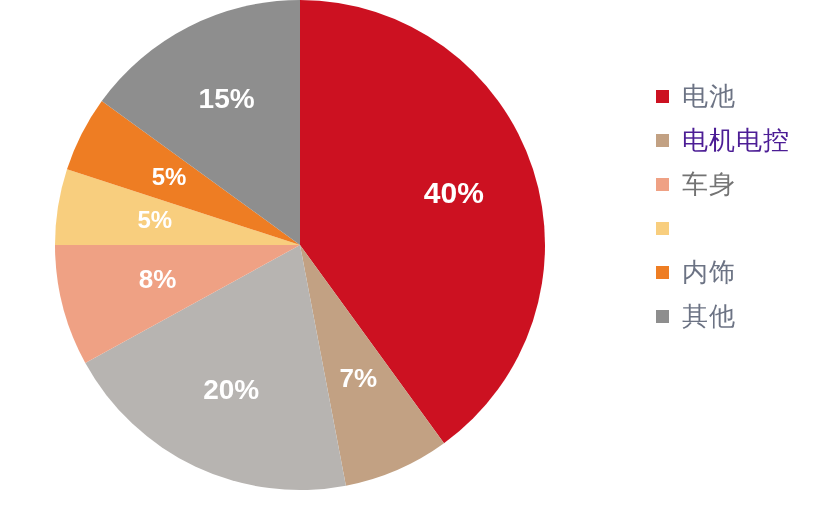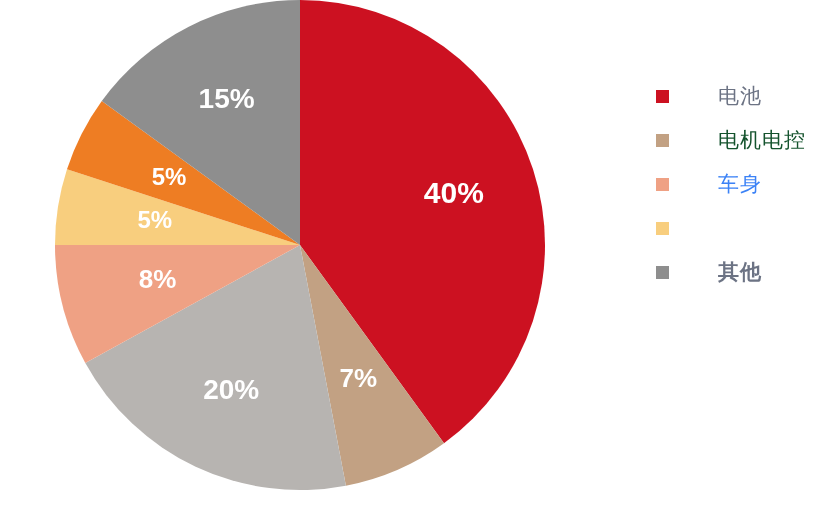--- a/index.html
+++ b/index.html
@@ -51,26 +51,25 @@
   }
   .legend-swatch {
     width: 13px;
     height: 13px;
     flex: 0 0 13px;
     margin-right: 13px;
     display: block;
   }
   .legend-label {
     font-family: "DejaVu Serif", "Liberation Serif", serif;
-    font-size: 21px;
+    font-size: 26px;
     line-height: 22px;
     color: #6c7384;
     letter-spacing: 1px;
     white-space: nowrap;
-    margin-left: 36px;
   }
 </style>
 </head>
 <body>
 
 <div id="chart-root">
 
   <svg class="pie-svg" id="pie-svg" viewBox="0 0 831 510">
     <g id="slice-group">
         <path d="M 300 245 L 300.00 0.00 A 245 245 0 0 1 444.01 443.21 Z" fill="#CC1121"></path>
@@ -92,28 +91,32 @@
       </g>
   </svg>
 
   <div class="legend" id="legend">
       <div class="legend-item">
         <span class="legend-swatch" style="background: rgb(204, 17, 33);"></span>
         <span class="legend-label" style="color: rgb(108, 115, 132);">电池</span>
       </div>
       <div class="legend-item">
         <span class="legend-swatch" style="background: rgb(194, 161, 131);"></span>
-        <span class="legend-label" style="color: #14532d;">电机电控</span>
+        <span class="legend-label" style="color: #4c1d95;">电机电控</span>
       </div>
       <div class="legend-item">
         <span class="legend-swatch" style="background: rgb(239, 161, 132);"></span>
-        <span class="legend-label" style="color: #3b82f6;">车身</span>
+        <span class="legend-label" style="color: #737373;">车身</span>
       </div>
       <div class="legend-item">
         <span class="legend-swatch" style="background: rgb(248, 206, 126);"></span>
       </div>
       <div class="legend-item">
+        <span class="legend-swatch" style="background: rgb(238, 125, 35);"></span>
+        <span class="legend-label" style="color: rgb(108, 115, 132);">内饰</span>
+      </div>
+      <div class="legend-item">
         <span class="legend-swatch" style="background: rgb(142, 142, 142);"></span>
-        <span class="legend-label" style="color: rgb(108, 115, 132); font-weight: bold;">其他</span>
+        <span class="legend-label" style="color: rgb(108, 115, 132);">其他</span>
       </div>
     </div>
 
 </div>
 
 </body></html>

